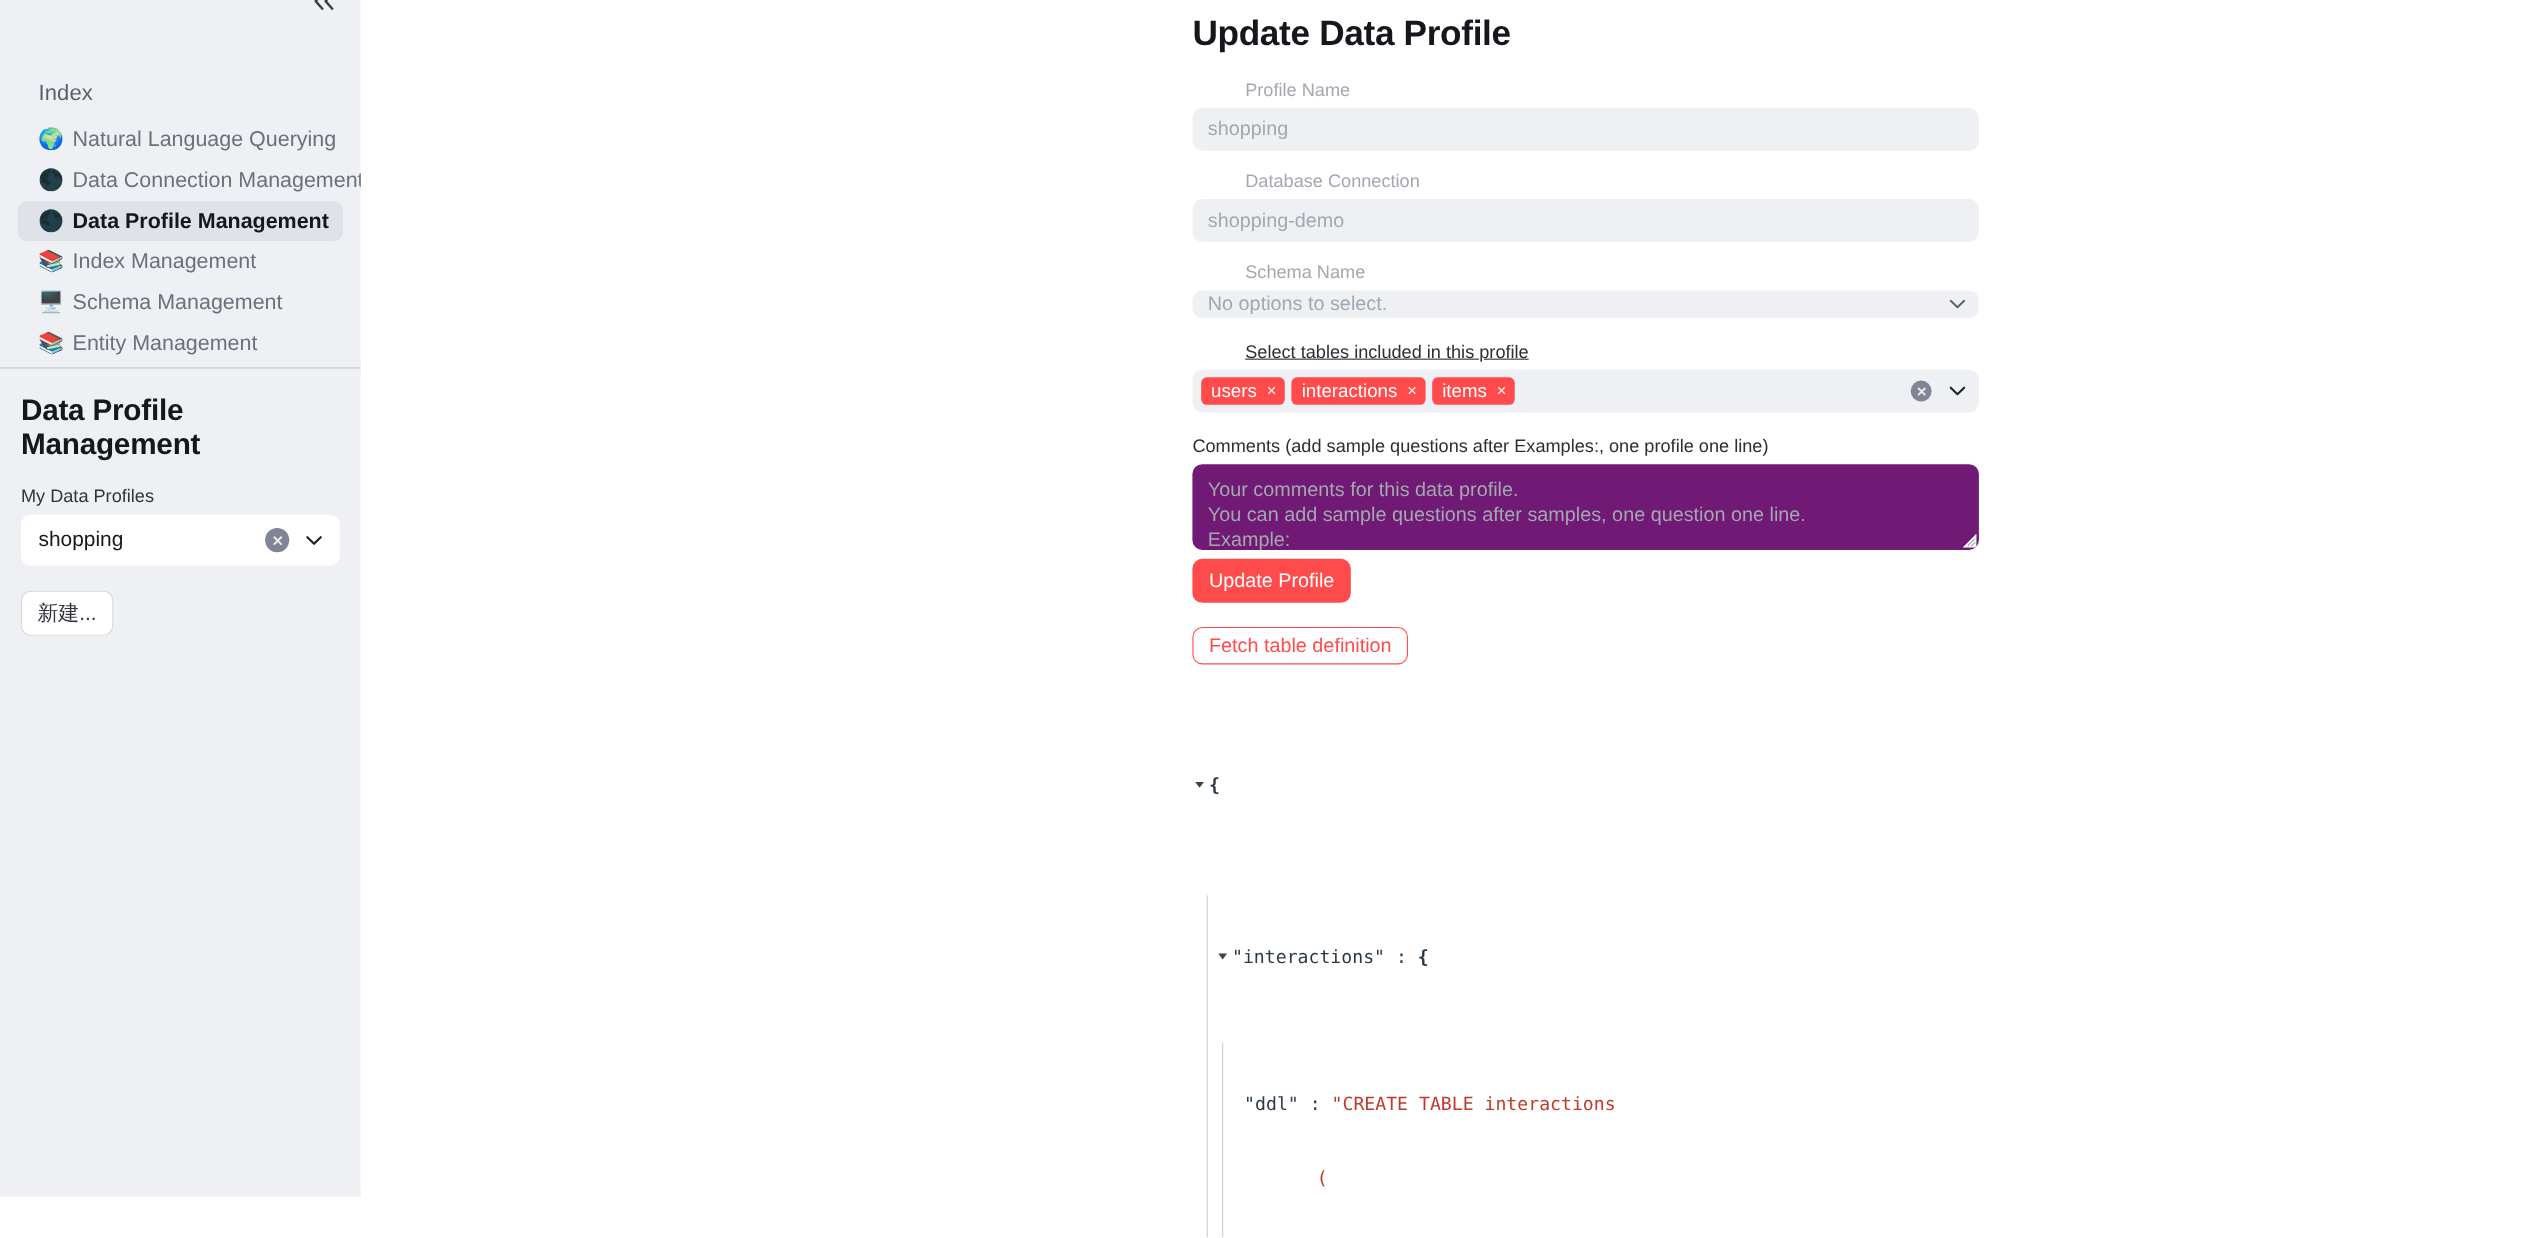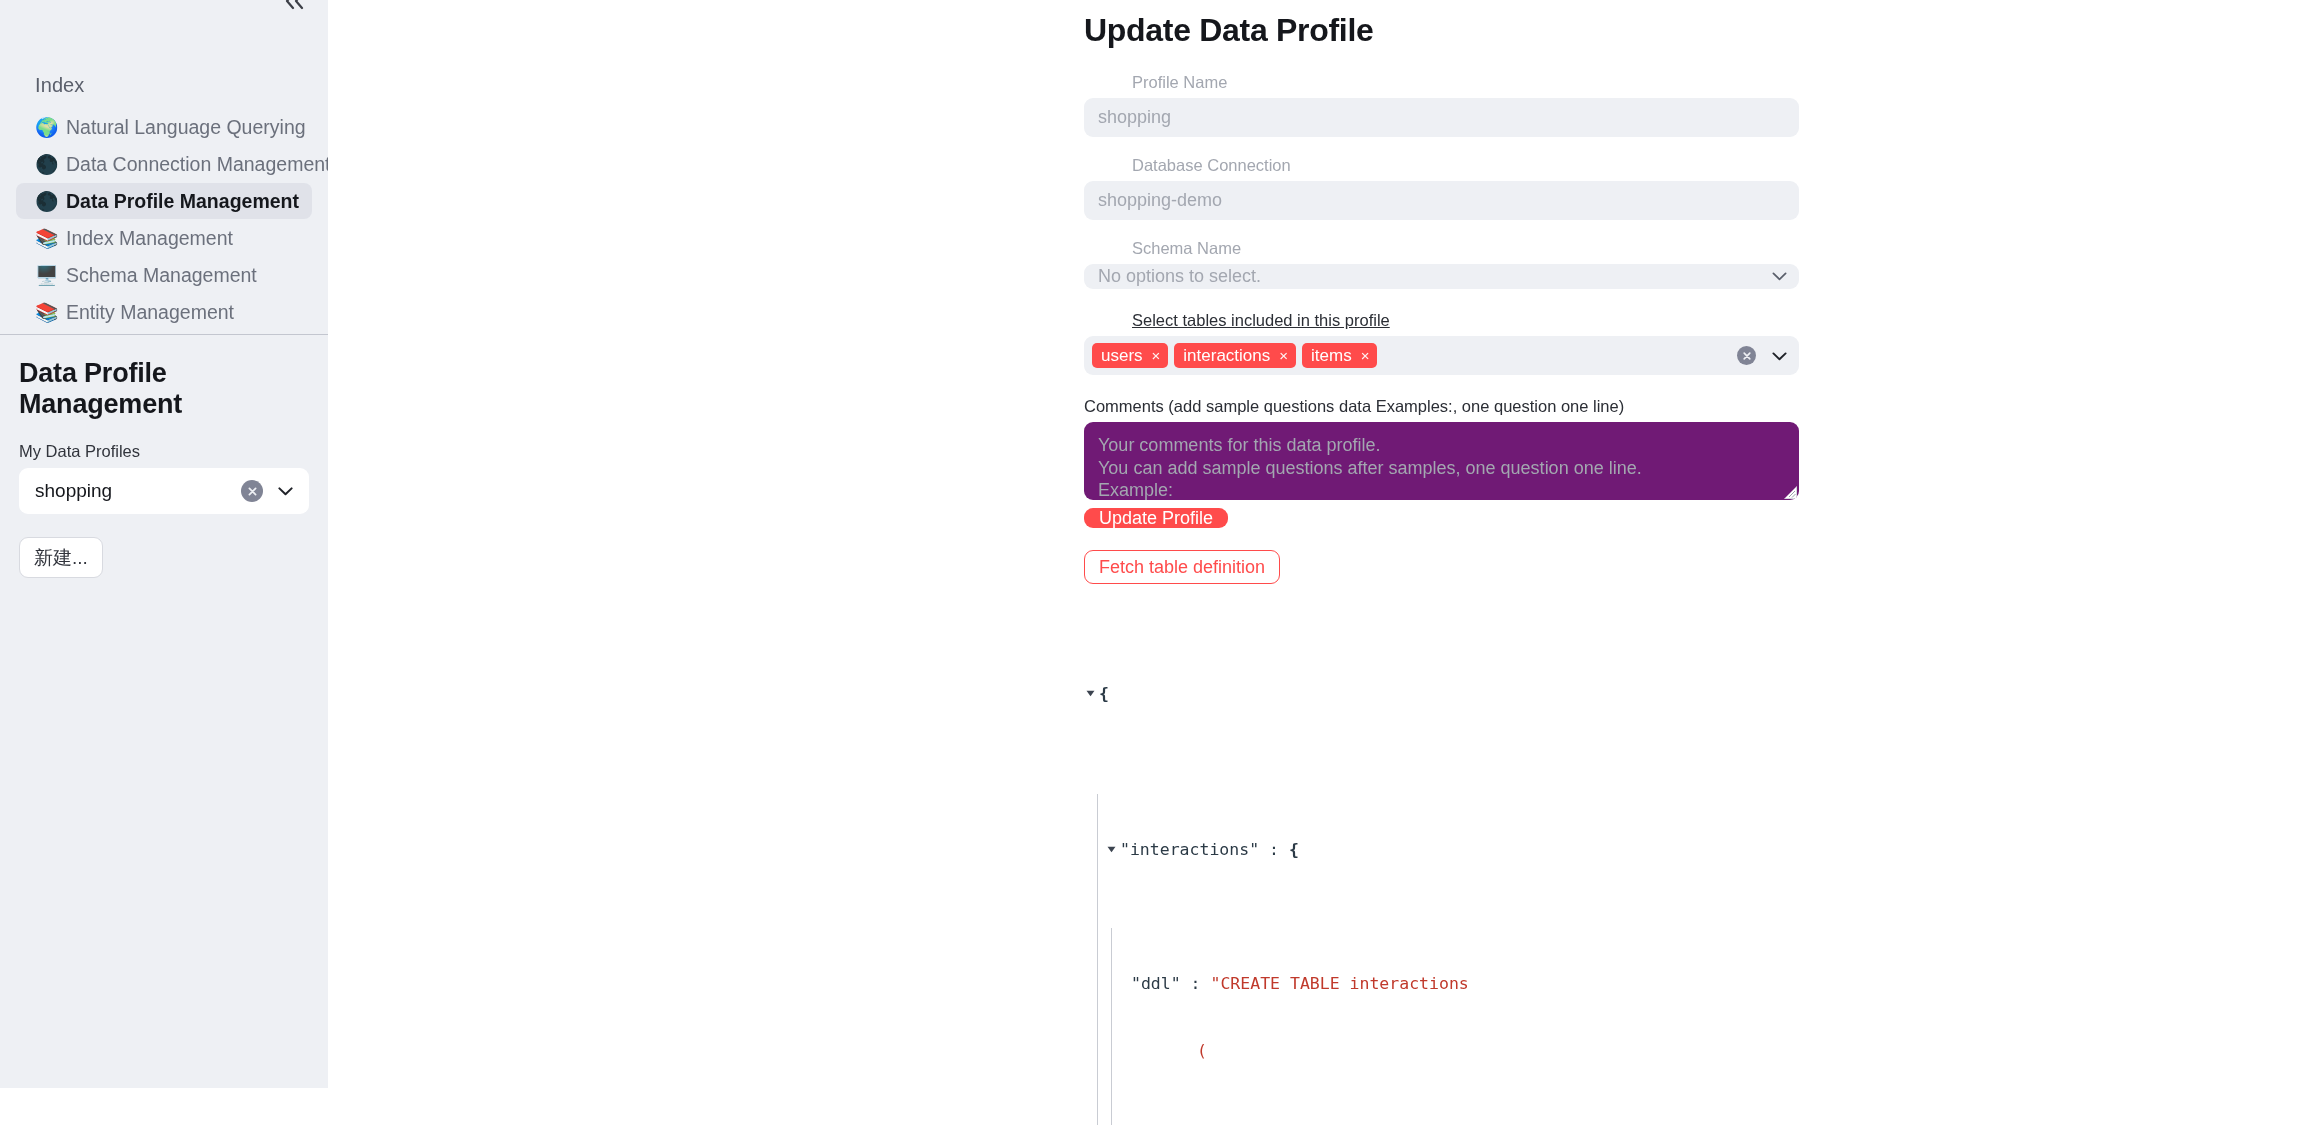--- a/index.html
+++ b/index.html
@@ -132,21 +132,21 @@
   .textarea-box .ph {
     font-size: 18px; color: #a3a7b0; line-height: 22.5px; white-space: nowrap;
   }
   .resize-handle {
     position: absolute; right: 2px; bottom: 2px; width: 13px; height: 13px;
   }
 
   .btn-primary {
     display: inline-flex; align-items: center; justify-content: center;
     background: #ff4b4b; color: #ffffff; border: none; border-radius: 9px;
-    height: 20px; padding: 0 15px; font-size: 18px; cursor: pointer;
+    height: 40px; padding: 0 15px; font-size: 18px; cursor: pointer;
     font-family: inherit; margin-bottom: 22px;
   }
   .btn-outline {
     display: inline-flex; align-items: center; justify-content: center;
     background: #ffffff; color: #ff4b4b; border: 1px solid #ff4b4b; border-radius: 9px;
     height: 34px; padding: 0 14px; font-size: 18px; cursor: pointer;
     font-family: inherit;
   }
 
   
@@ -289,21 +289,21 @@
             <path d="M2.4 2.4 L8.6 8.6 M8.6 2.4 L2.4 8.6" stroke="#eef0f4" stroke-width="1.8" stroke-linecap="round"></path>
           </svg>
         </span>
         <span class="chev">
           <svg width="15" height="9" viewBox="0 0 15 9">
             <path d="M1.4 1.4 L7.5 7.3 L13.6 1.4" stroke="#1f2228" stroke-width="1.9" fill="none" stroke-linecap="round" stroke-linejoin="round"></path>
           </svg>
         </span>
       </div>
 
-      <div class="comments-label">Comments (add sample questions data Examples:, one question one line)</div>
+      <div class="comments-label">Comments (add sample questions after Examples:, one profile one line)</div>
       <div class="textarea-box">
         <div class="ph">Your comments for this data profile.</div>
         <div class="ph">You can add sample questions after samples, one question one line.</div>
         <div class="ph">Example:</div>
 
         <span class="resize-handle">
           <svg width="13" height="13" viewBox="0 0 13 13">
             <path d="M12.5 0.5 L12.5 12.5 L0.5 12.5" stroke="#d5d8de" stroke-width="1" fill="#fff"></path>
             <path d="M5 11 L11 5 M8 11.5 L11.5 8" stroke="#9aa0aa" stroke-width="1"></path>
           </svg>

